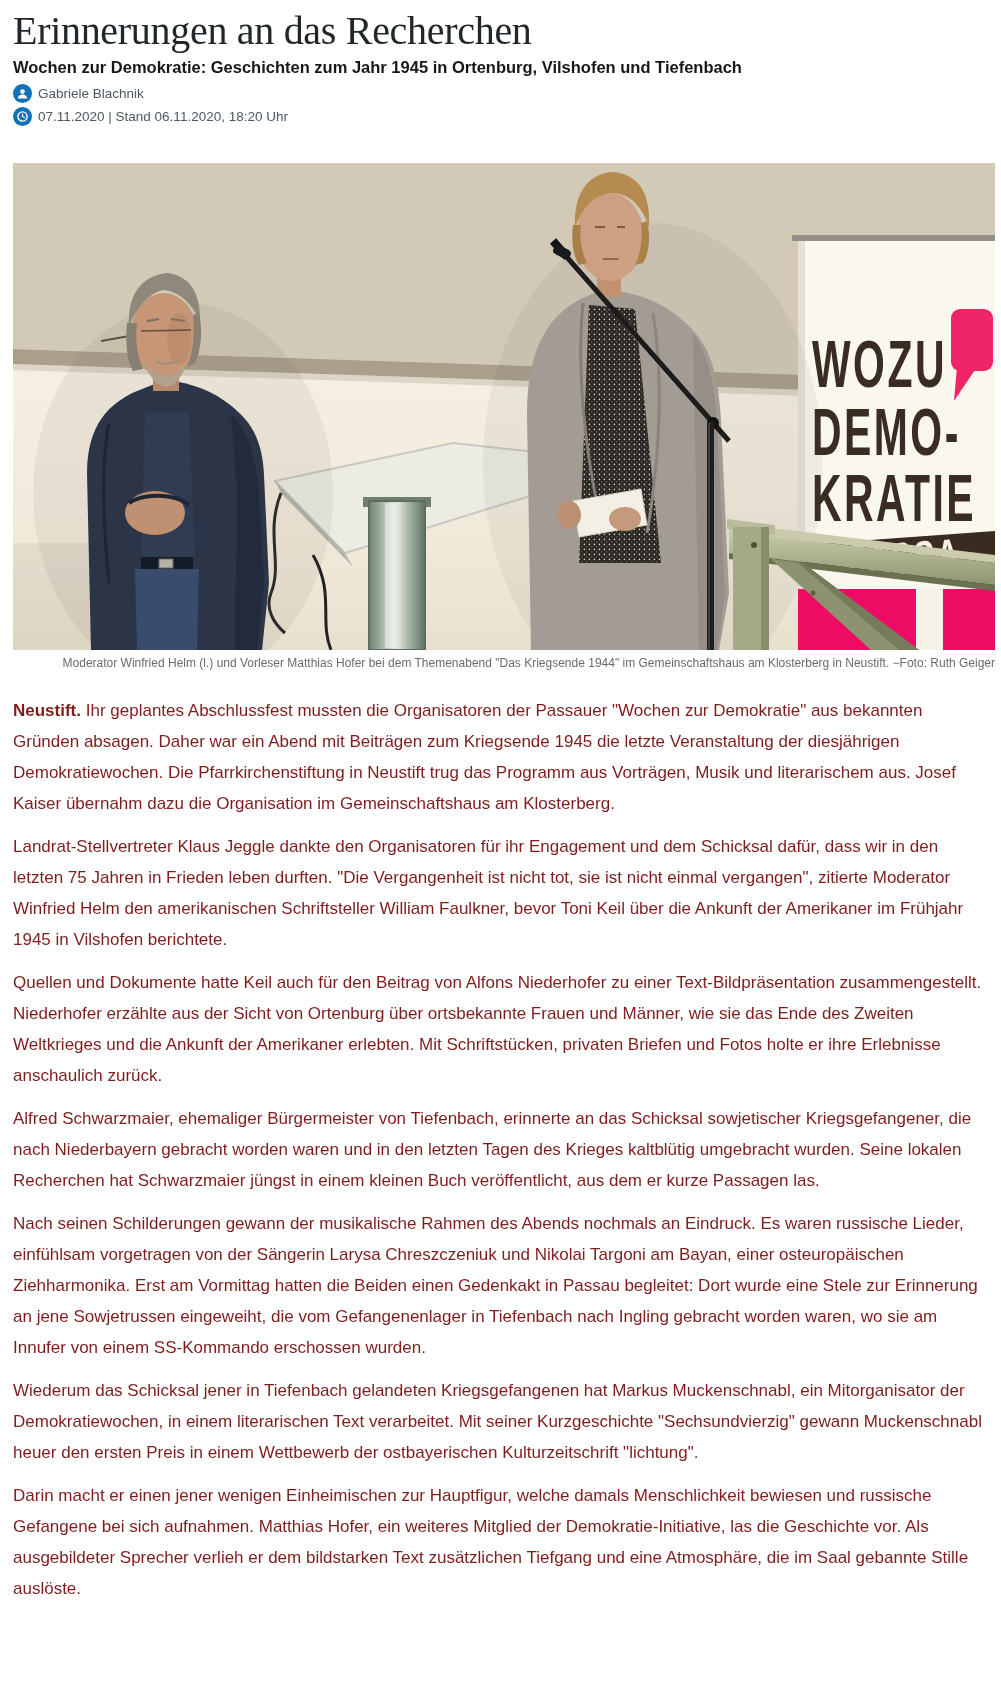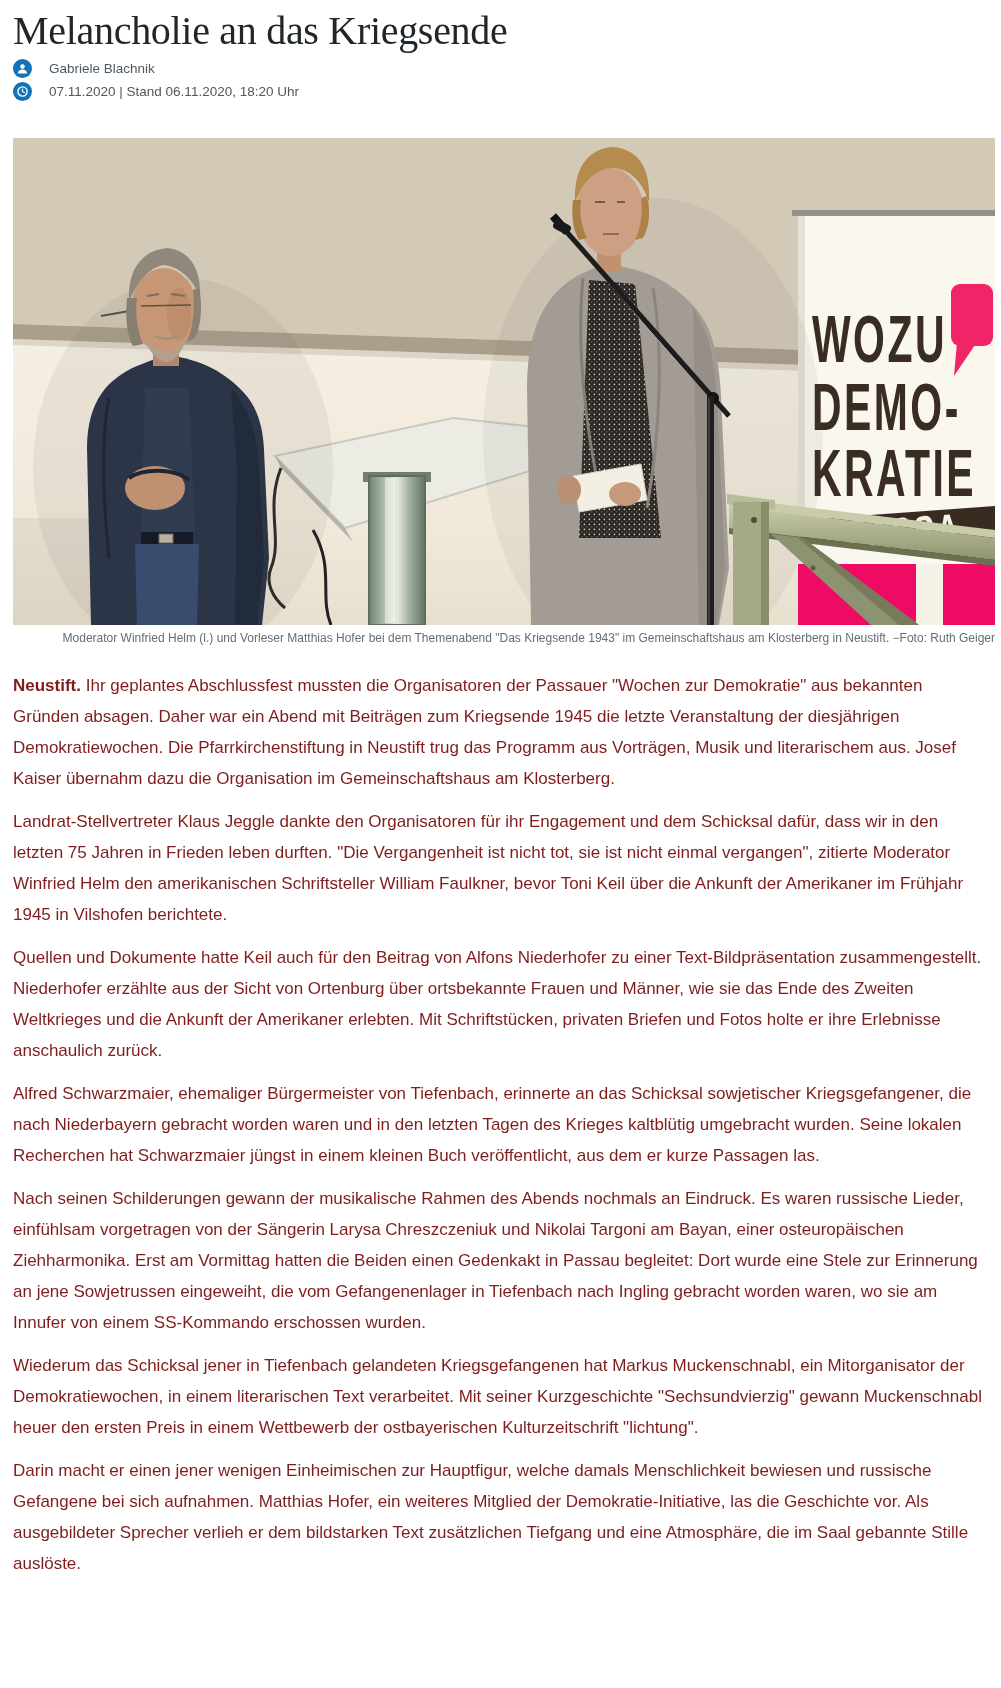--- a/index.html
+++ b/index.html
@@ -9,21 +9,21 @@
   .title {
     font-family:"Liberation Serif","DejaVu Serif",serif;
     font-weight:400; font-size:40px; line-height:42px;
     letter-spacing:-0.3px; color:#20262a; margin:10px 0 0 0;
   }
   .subtitle {
     font-size:16.5px; font-weight:bold; line-height:19px;
     color:#15181a; margin-top:6px;
   }
   .meta { margin-top:7px; }
-  .meta-row { display:flex; align-items:center; gap:17px; height:19px; margin-top:4px;
+  .meta-row { display:flex; align-items:center; gap:6px; height:19px; margin-top:4px;
               font-size:13.5px; color:#4d5962; }
   .meta-icon { width:19px; height:19px; border-radius:50%; background:#1173b7;
                display:flex; align-items:center; justify-content:center; flex:0 0 19px; }
   .meta-icon svg { display:block; }
 
   .photo-wrap { margin-top:37px; width:820px; }
   .photo-wrap svg { display:block; }
   .caption {
     width:982px; text-align:right; font-size:12px; line-height:16px;
     color:#666c70; margin-top:5px;
@@ -31,21 +31,22 @@
 
   .article { margin-top:24px; width:977px; font-size:17px; line-height:31px; color:#7f1d1d; }
   .article p { margin:0 0 12px 0; }
   .article .lead { font-weight:bold; }
 </style>
 </head>
 <body>
 
 <div class="page">
 
-  <h1 class="title">Melancholie an das Kriegsende</h1>
+  <h1 class="title">Erinnerungen an das Recherchen</h1>
+  <div class="subtitle">Wochen zur Demokratie: Geschichten zum Jahr 1945 in Ortenburg, Vilshofen und Tiefenbach</div>
 
   <div class="meta">
     <div class="meta-row">
       <span class="meta-icon">
         <svg width="13" height="13" viewBox="0 0 24 24">
           <circle cx="12" cy="8.5" r="4.2" fill="#ffffff"></circle>
           <path d="M3.5 21c0-4.6 4.2-7 8.5-7s8.5 2.4 8.5 7z" fill="#ffffff"></path>
         </svg>
       </span>
       <span>Gabriele Blachnik</span>
@@ -199,21 +200,21 @@
           <rect x="748" y="364" width="8" height="123" fill="#878d68"></rect>
           <polygon points="758,396 790,400 906,487 858,487" fill="#8d9370"></polygon>
           <polygon points="784,399 790,400 906,487 886,487" fill="#767c5b"></polygon>
           <circle cx="741" cy="382" r="3" fill="#4a4f36"></circle>
           <circle cx="800" cy="430" r="2.5" fill="#5a5f43"></circle>
         </g>
       </g>
     </svg>
   </div>
 
-  <div class="caption">Moderator Winfried Helm (l.) und Vorleser Matthias Hofer bei dem Themenabend "Das Kriegsende 1943" im Gemeinschaftshaus am Klosterberg in Neustift. −Foto: Ruth Geiger</div>
+  <div class="caption">Moderator Winfried Helm (l.) und Vorleser Matthias Hofer bei dem Themenabend "Das Kriegsende 1944" im Gemeinschaftshaus am Klosterberg in Neustift. −Foto: Ruth Geiger</div>
 
   <article class="article">
   <p><span class="lead">Neustift.</span><span class="body"> Ihr geplantes Abschlussfest mussten die Organisatoren der Passauer "Wochen zur Demokratie" aus bekannten Gründen absagen. Daher war ein Abend mit Beiträgen zum Kriegsende 1945 die letzte Veranstaltung der diesjährigen Demokratiewochen. Die Pfarrkirchenstiftung in Neustift trug das Programm aus Vorträgen, Musik und literarischem aus. Josef Kaiser übernahm dazu die Organisation im Gemeinschaftshaus am Klosterberg.</span></p>
 
   <p><span class="lead"></span><span class="body">Landrat-Stellvertreter Klaus Jeggle dankte den Organisatoren für ihr Engagement und dem Schicksal dafür, dass wir in den letzten 75 Jahren in Frieden leben durften. "Die Vergangenheit ist nicht tot, sie ist nicht einmal vergangen", zitierte Moderator Winfried Helm den amerikanischen Schriftsteller William Faulkner, bevor Toni Keil über die Ankunft der Amerikaner im Frühjahr 1945 in Vilshofen berichtete.</span></p>
 
   <p><span class="lead"></span><span class="body">Quellen und Dokumente hatte Keil auch für den Beitrag von Alfons Niederhofer zu einer Text-Bildpräsentation zusammengestellt. Niederhofer erzählte aus der Sicht von Ortenburg über ortsbekannte Frauen und Männer, wie sie das Ende des Zweiten Weltkrieges und die Ankunft der Amerikaner erlebten. Mit Schriftstücken, privaten Briefen und Fotos holte er ihre Erlebnisse anschaulich zurück.</span></p>
 
   <p><span class="lead"></span><span class="body">Alfred Schwarzmaier, ehemaliger Bürgermeister von Tiefenbach, erinnerte an das Schicksal sowjetischer Kriegsgefangener, die nach Niederbayern gebracht worden waren und in den letzten Tagen des Krieges kaltblütig umgebracht wurden. Seine lokalen Recherchen hat Schwarzmaier jüngst in einem kleinen Buch veröffentlicht, aus dem er kurze Passagen las.</span></p>
 

